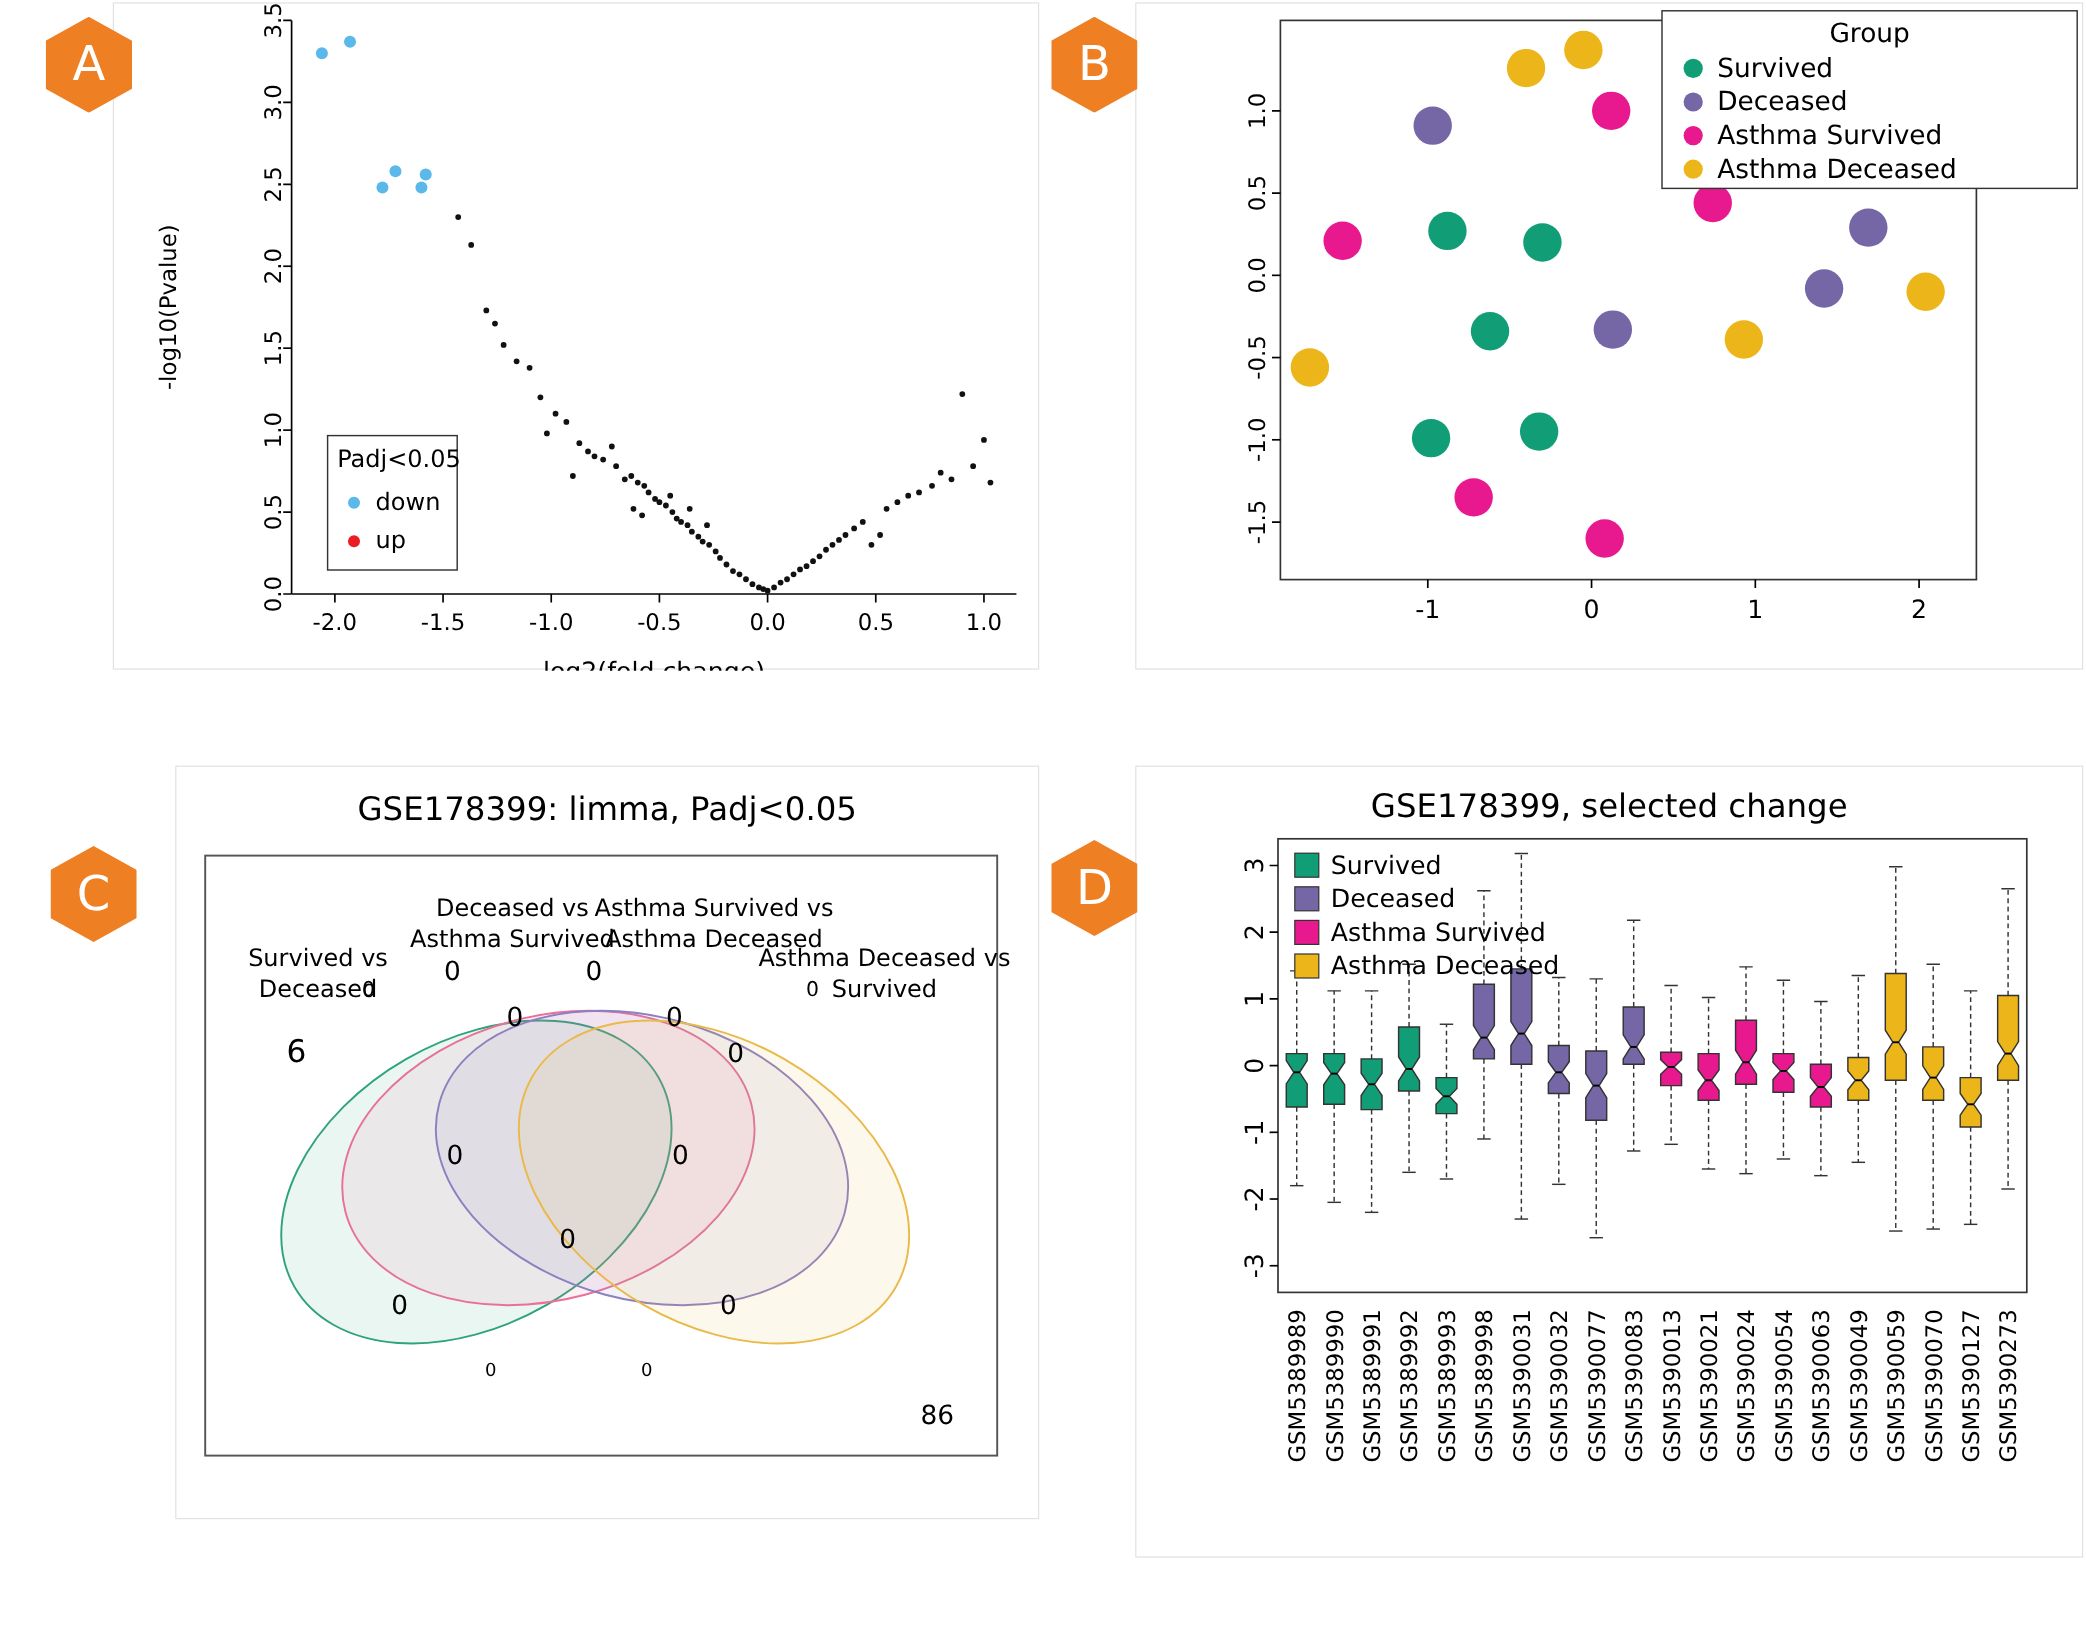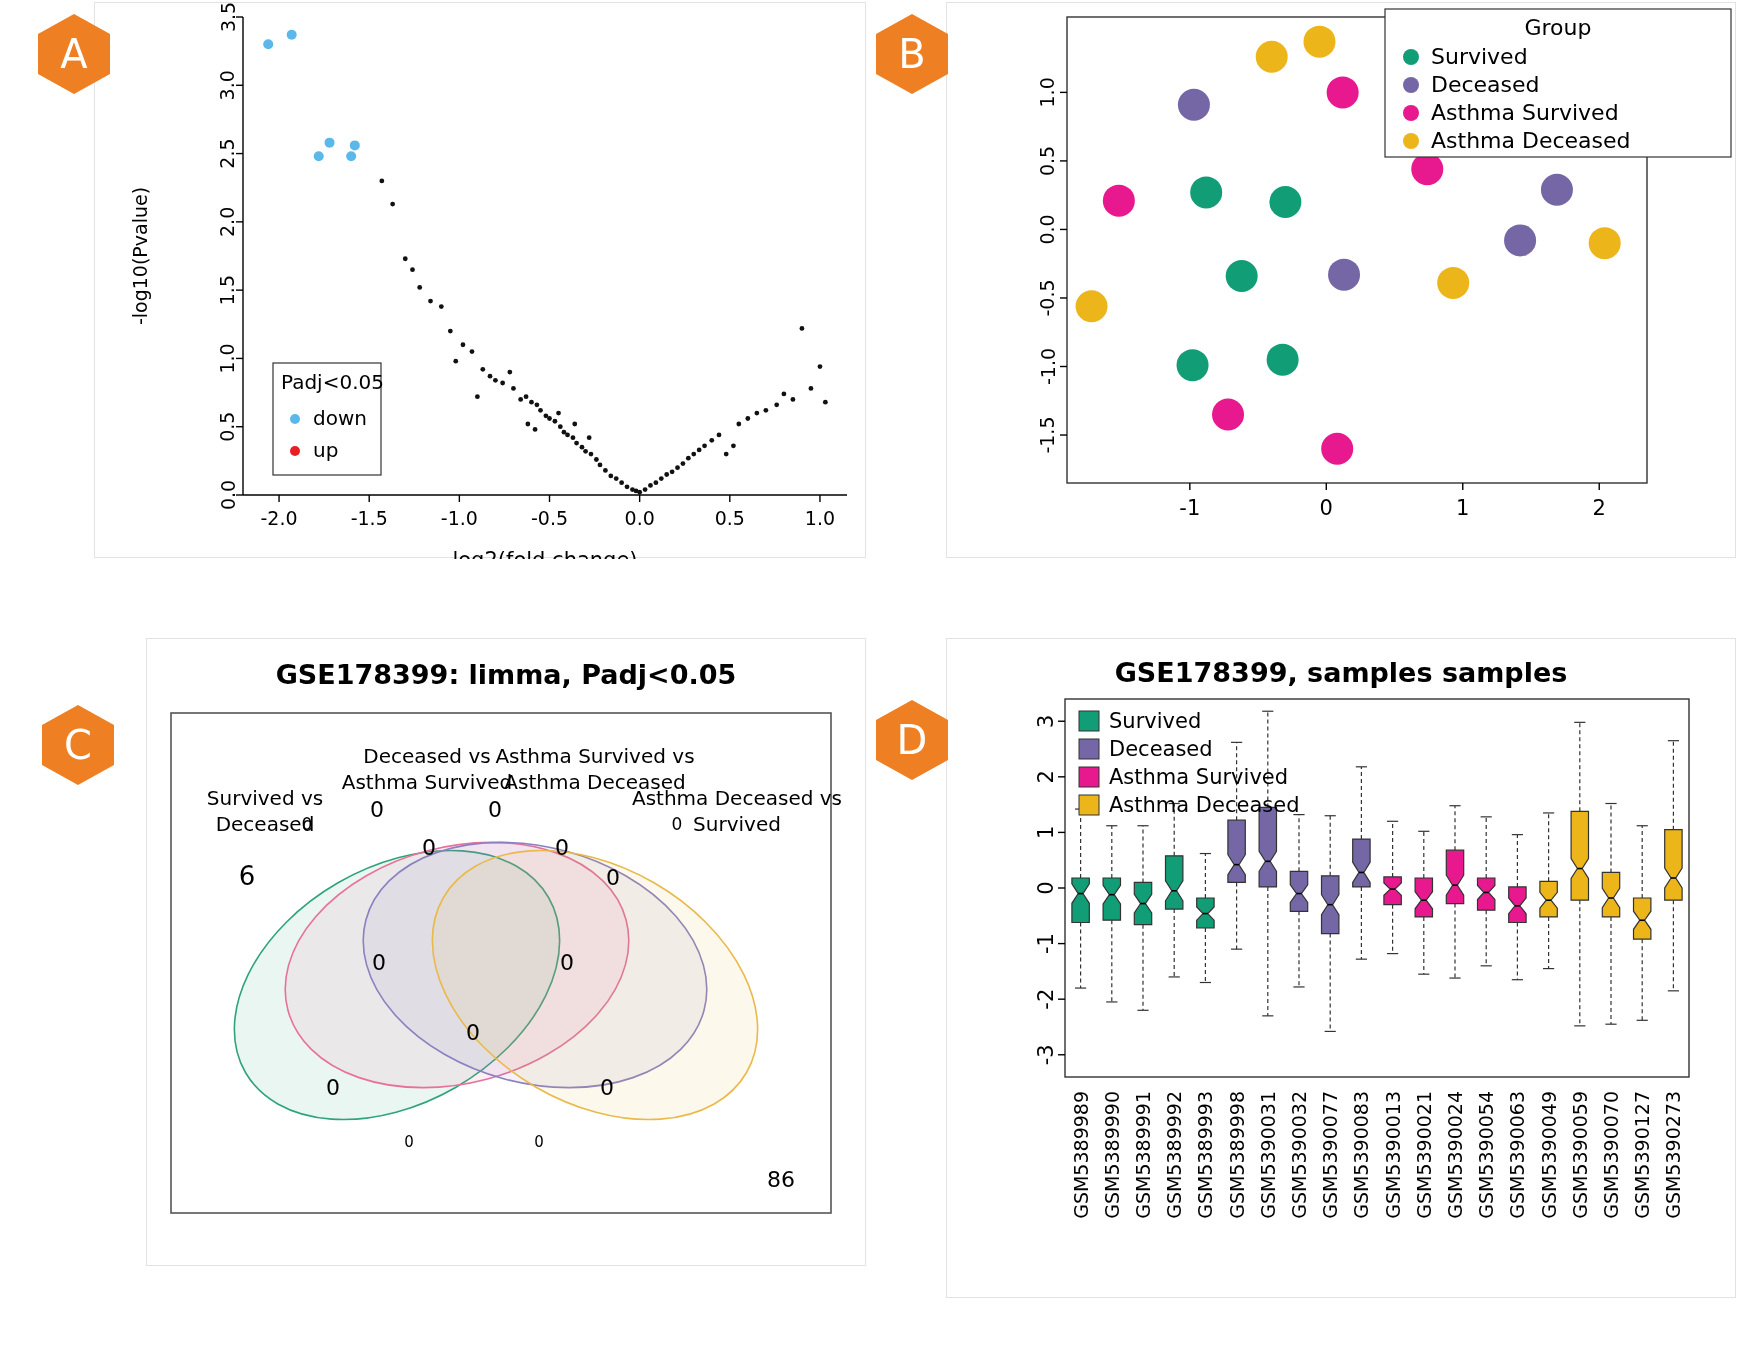--- a/index.html
+++ b/index.html
@@ -2,21 +2,21 @@
 <html><head>
 <meta charset="utf-8">
 <style>
   html,body{margin:0;padding:0;background:#ffffff;}
   body{width:1738px;height:1367px;position:relative;font-family:"DejaVu Sans",sans-serif;color:#000;}
   .panel{position:absolute;background:#fff;border:1px solid #e2e2e2;box-sizing:border-box;}
   .badge{position:absolute;width:72px;height:80px;background:#ef7f23;
          clip-path:polygon(50% 0%,100% 25%,100% 75%,50% 100%,0% 75%,0% 25%);
          display:flex;align-items:center;justify-content:center;color:#fff;
          font-size:40px;font-family:"DejaVu Sans",sans-serif;z-index:20;}
-  .title{position:absolute;font-weight:bold;font-size:27px;text-align:center;width:100%;}
+  .title{position:absolute;font-weight:normal;font-size:27px;text-align:center;width:100%;}
   svg{display:block;}
 </style>
 </head>
 <body>
 
 <div class="panel" style="left:94px;top:2px;width:772px;height:556px;">
   <svg id="svgA" width="772" height="556">
       <line x1="148" y1="14" x2="148" y2="492" stroke="#000" stroke-width="1.4"></line>
       <line x1="148" y1="492" x2="752" y2="492" stroke="#000" stroke-width="1.4"></line>
       <line x1="141" y1="492" x2="148" y2="492" stroke="#000" stroke-width="1.4"></line>
@@ -230,21 +230,21 @@
       <text x="460" y="400" font-family="DejaVu Sans, sans-serif" font-size="22" fill="#000" text-anchor="middle">0</text>
       <text x="326" y="345" font-family="DejaVu Sans, sans-serif" font-size="22" fill="#000" text-anchor="middle">0</text>
       <text x="262" y="452" font-family="DejaVu Sans, sans-serif" font-size="15" fill="#000" text-anchor="middle">0</text>
       <text x="392" y="452" font-family="DejaVu Sans, sans-serif" font-size="15" fill="#000" text-anchor="middle">0</text>
       <text x="648" y="492" font-family="DejaVu Sans, sans-serif" font-size="22" fill="#000" text-anchor="end">86</text>
     </svg>
 </div>
 <div class="badge" style="left:42px;top:705px;">C</div>
 
 <div class="panel" style="left:946px;top:638px;width:790px;height:660px;">
-  <div class="title" style="top:18px;left:0;">GSE178399, samples samples</div>
+  <div class="title" style="top:18px;left:0;">GSE178399, selected change</div>
   <svg id="svgD" width="790" height="610" style="position:absolute;top:50px;left:0;">
       <rect x="118" y="10" width="624" height="378" fill="none" stroke="#333" stroke-width="1.4"></rect>
       <line x1="111" y1="365.7647058823529" x2="118" y2="365.7647058823529" stroke="#000" stroke-width="1.4"></line>
       <text x="100" y="365.7647058823529" font-family="DejaVu Sans, sans-serif" font-size="21" fill="#000" text-anchor="middle" dominant-baseline="middle" transform="rotate(-90 100 365.7647058823529)">-3</text>
       <line x1="111" y1="310.1764705882353" x2="118" y2="310.1764705882353" stroke="#000" stroke-width="1.4"></line>
       <text x="100" y="310.1764705882353" font-family="DejaVu Sans, sans-serif" font-size="21" fill="#000" text-anchor="middle" dominant-baseline="middle" transform="rotate(-90 100 310.1764705882353)">-2</text>
       <line x1="111" y1="254.58823529411765" x2="118" y2="254.58823529411765" stroke="#000" stroke-width="1.4"></line>
       <text x="100" y="254.58823529411765" font-family="DejaVu Sans, sans-serif" font-size="21" fill="#000" text-anchor="middle" dominant-baseline="middle" transform="rotate(-90 100 254.58823529411765)">-1</text>
       <line x1="111" y1="199" x2="118" y2="199" stroke="#000" stroke-width="1.4"></line>
       <text x="100" y="199" font-family="DejaVu Sans, sans-serif" font-size="21" fill="#000" text-anchor="middle" dominant-baseline="middle" transform="rotate(-90 100 199)">0</text>

